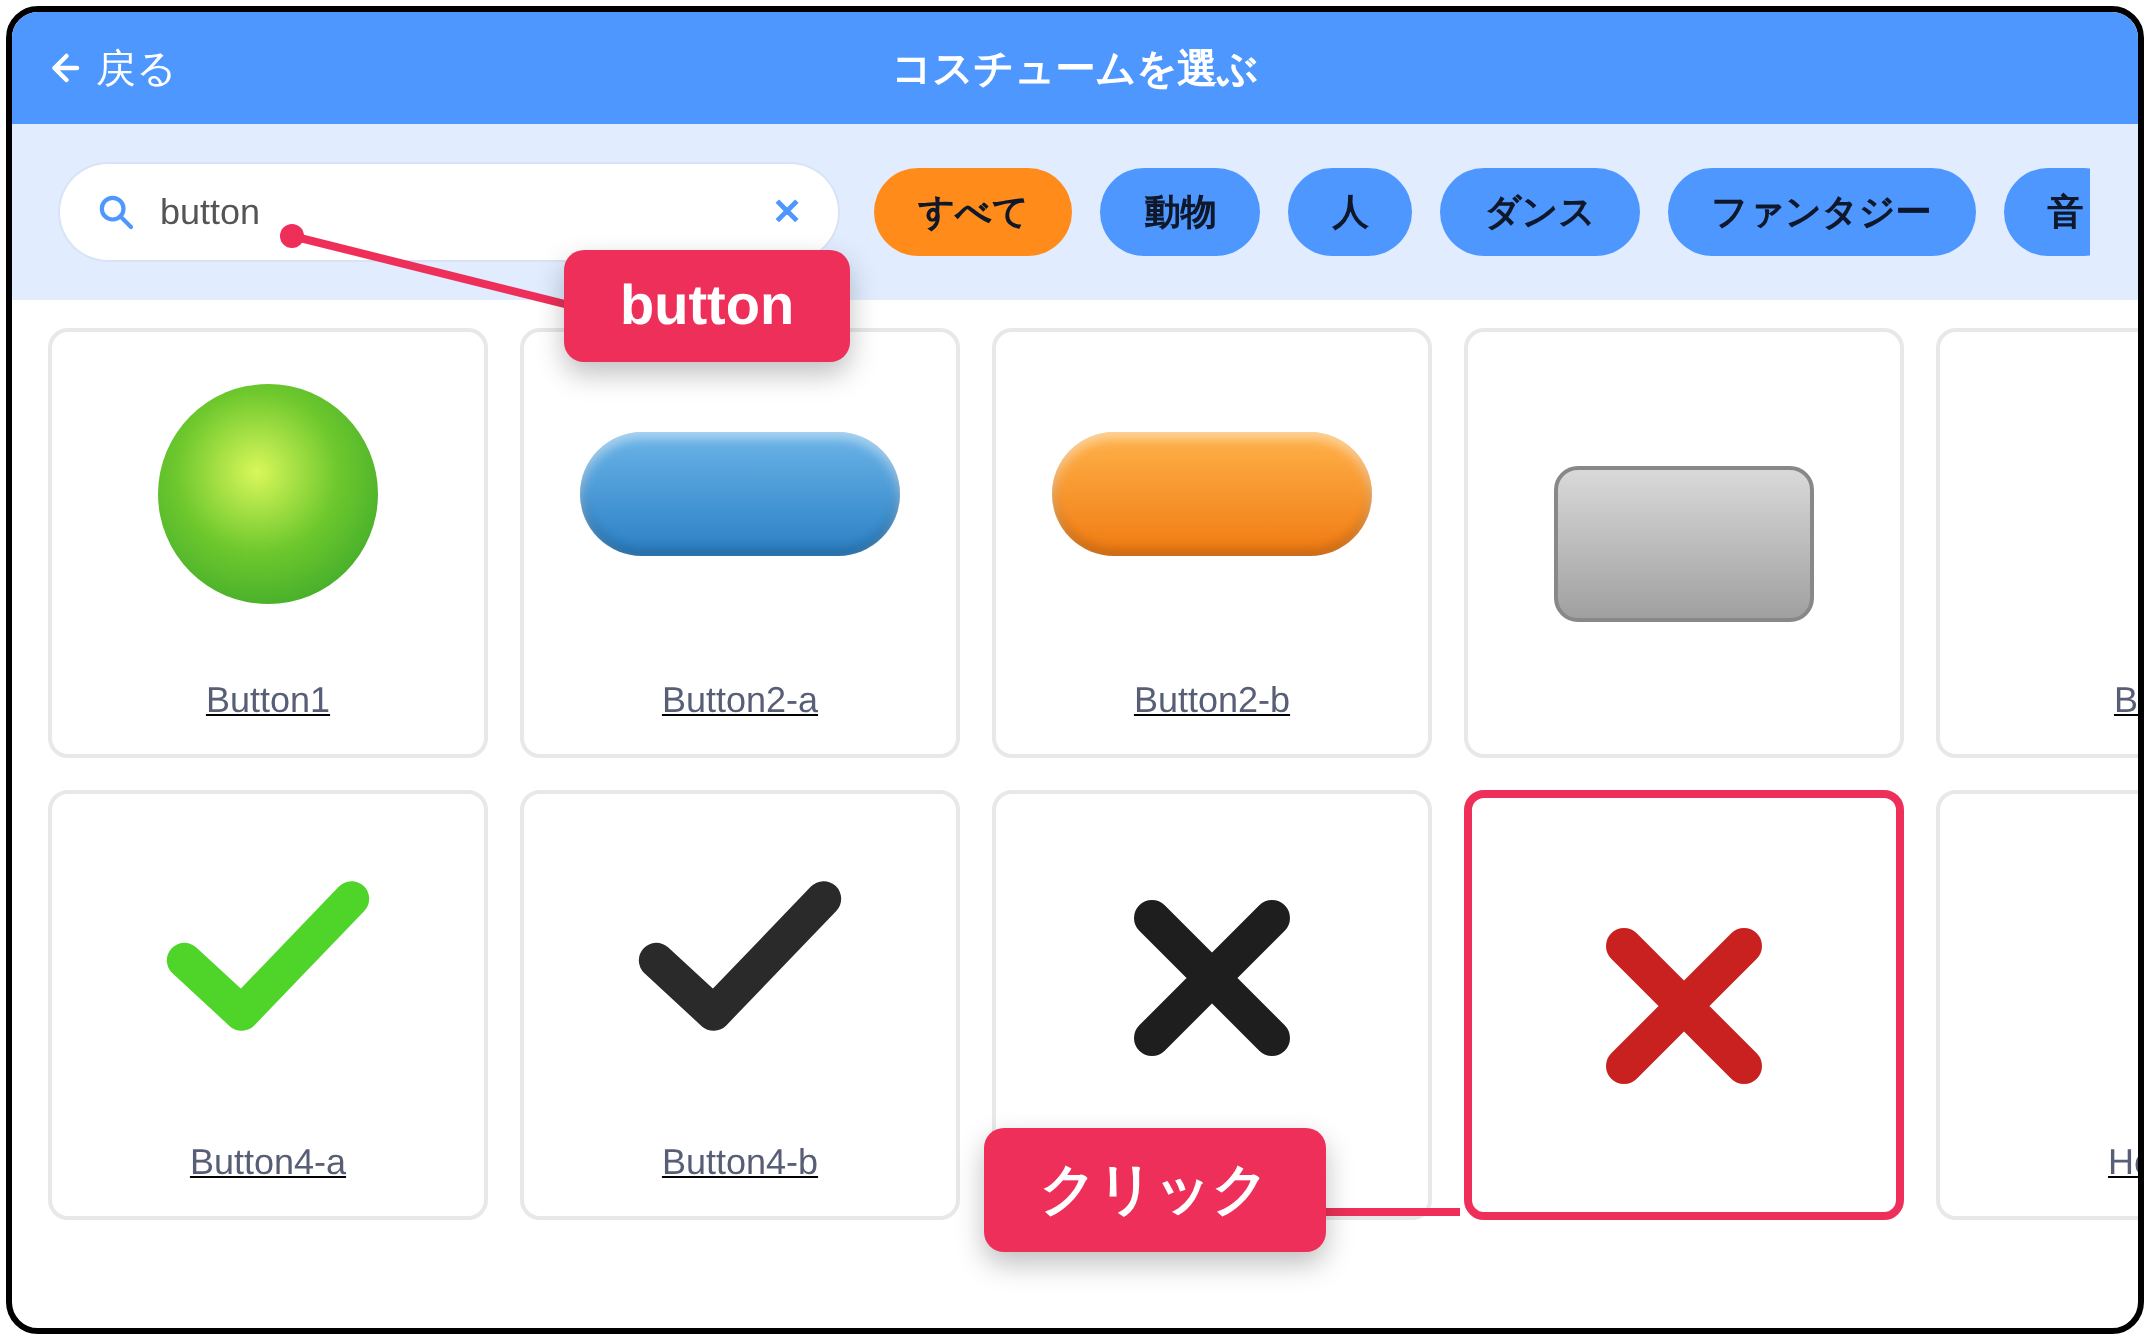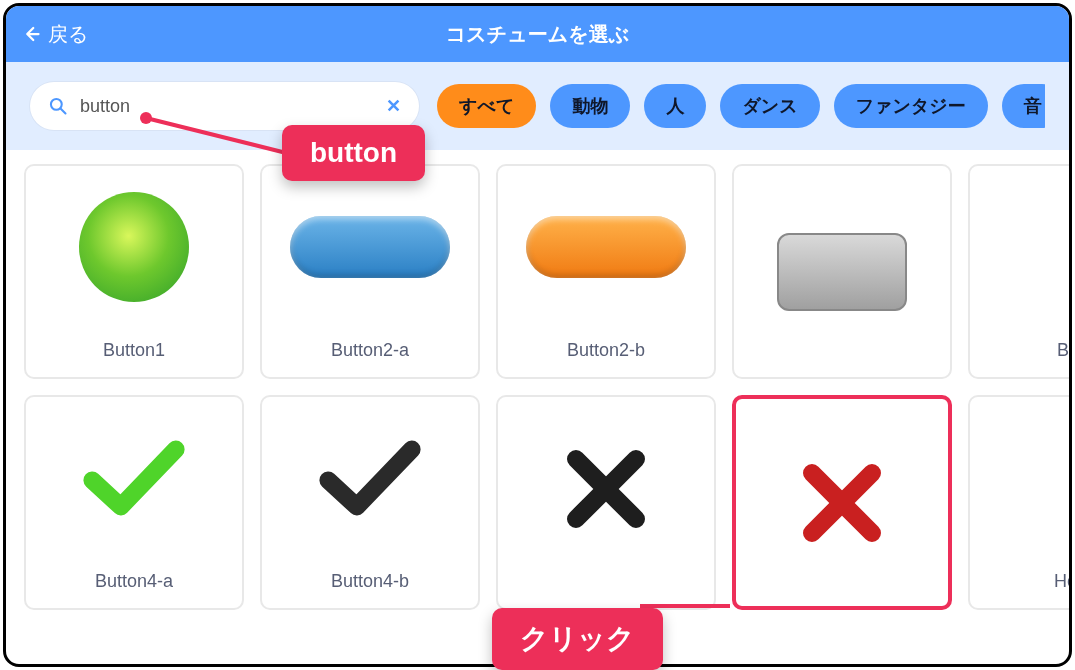--- a/index.html
+++ b/index.html
@@ -10,21 +10,21 @@
 .back-arrow { width: 18px; height: 18px; }
 .header-title { position: absolute; left: 50%; transform: translateX(-50%); color: #fff; font-size: 20px; font-weight: 700; }
 .filter-bar { background: #e1edff; height: 88px; display: flex; align-items: center; padding: 0 24px; gap: 18px; }
 .search-box { background: #fff; border-radius: 28px; height: 48px; width: 400px; display: flex; align-items: center; padding: 0 18px; gap: 12px; box-shadow: 0 0 0 1px rgba(0,0,0,0.04); }
 .search-icon { width: 20px; height: 20px; flex-shrink: 0; }
 .search-input { border: none; outline: none; flex: 1; font-size: 18px; color: #555; background: transparent; }
 .clear-icon { color: #4d97ff; font-size: 18px; font-weight: bold; cursor: pointer; }
 .filter-pill { border-radius: 24px; padding: 10px 22px; font-size: 18px; font-weight: 700; color: #0f172a; cursor: pointer; white-space: nowrap; }
 .pill-active { background: #ff8c1a; }
 .pill-inactive { background: #4d97ff; }
-.grid { padding: 14px 18px; display: grid; grid-template-columns: repeat(5, 220px); gap: 16px; overflow: hidden; }
+.grid { padding: 14px 18px; display: grid; grid-template-columns: repeat(5, 220px); gap: 16px; overflow: hidden; text-decoration: underline; }
 .card { background: #fff; border: 2px solid #e8e8e8; border-radius: 10px; height: 215px; display: flex; flex-direction: column; align-items: center; cursor: pointer; overflow: hidden; }
 .card.selected { border: 4px solid #ed2f59; }
 .thumb { flex: 1; display: flex; align-items: center; justify-content: center; width: 100%; }
 .card-label { padding: 12px 0 16px; font-size: 18px; color: #575e75; text-align: center; }
 
 .t-button1 { width: 110px; height: 110px; border-radius: 50%; background: radial-gradient(circle at 45% 40%, #d9f75b 0%, #6ec82d 45%, #2a9d2a 100%); }
 .t-capblue { width: 160px; height: 62px; border-radius: 32px; background: linear-gradient(180deg,#6bb4e8 0%,#2a7fc4 100%); box-shadow: inset 0 3px 6px rgba(255,255,255,0.5), inset 0 -3px 6px rgba(0,0,0,0.2); }
 .t-caporange { width: 160px; height: 62px; border-radius: 32px; background: linear-gradient(180deg,#ffb24a 0%,#f07a12 100%); box-shadow: inset 0 3px 6px rgba(255,255,255,0.5), inset 0 -3px 6px rgba(0,0,0,0.2); }
 .t-rectgray { width: 130px; height: 78px; border-radius: 12px; background: linear-gradient(180deg,#d9d9d9 0%,#a0a0a0 100%); border: 2px solid #888; }
 .check-svg { width: 110px; height: 90px; }
@@ -132,14 +132,14 @@
         <div class="card-label">Home</div>
       </div>
     </div>
 
 </div>
 
 <div class="callout-dot" style="left:140px;top:112px;"></div>
 <div class="callout-line" style="left:146px;top:116px;width:160px;transform:rotate(14deg);"></div>
 <div class="callout" style="left:282px;top:125px;">button</div>
 
-<div class="callout" style="left:492px;top:608px;">クリック</div>
+<div class="callout" style="left:492px;top:564px;">クリック</div>
 <div class="callout-line" style="left:640px;top:604px;width:90px;"></div>
 
 </body></html>

